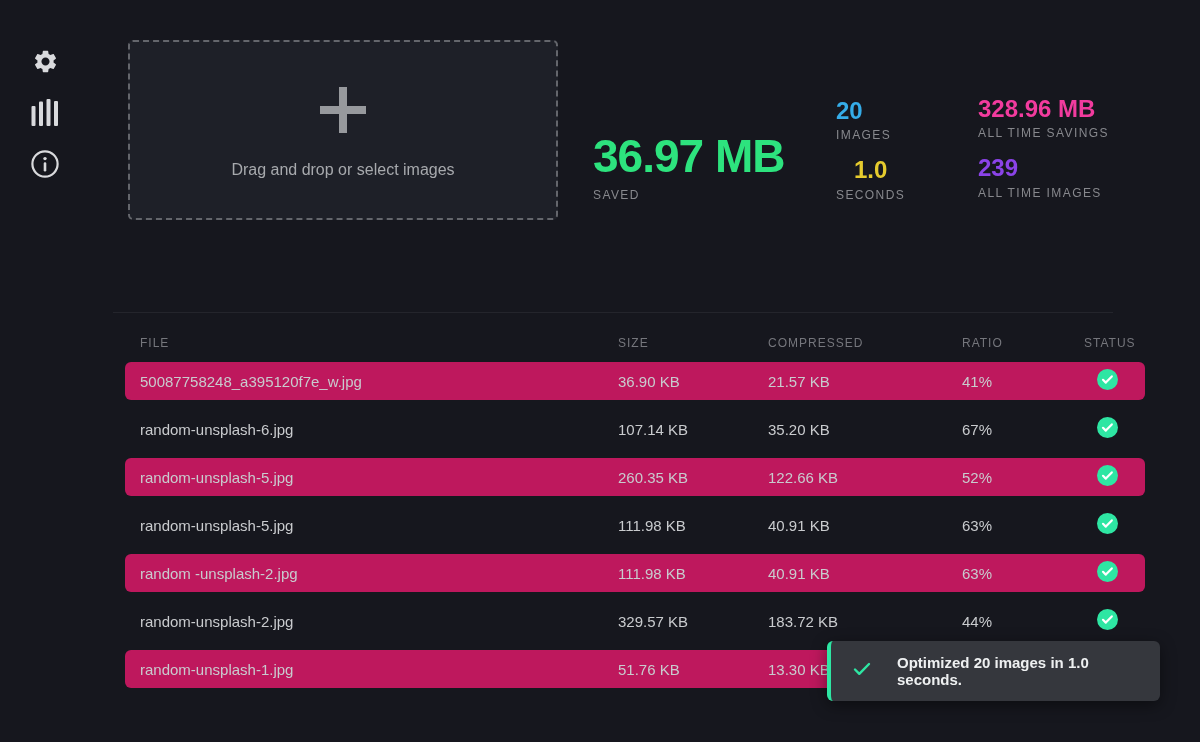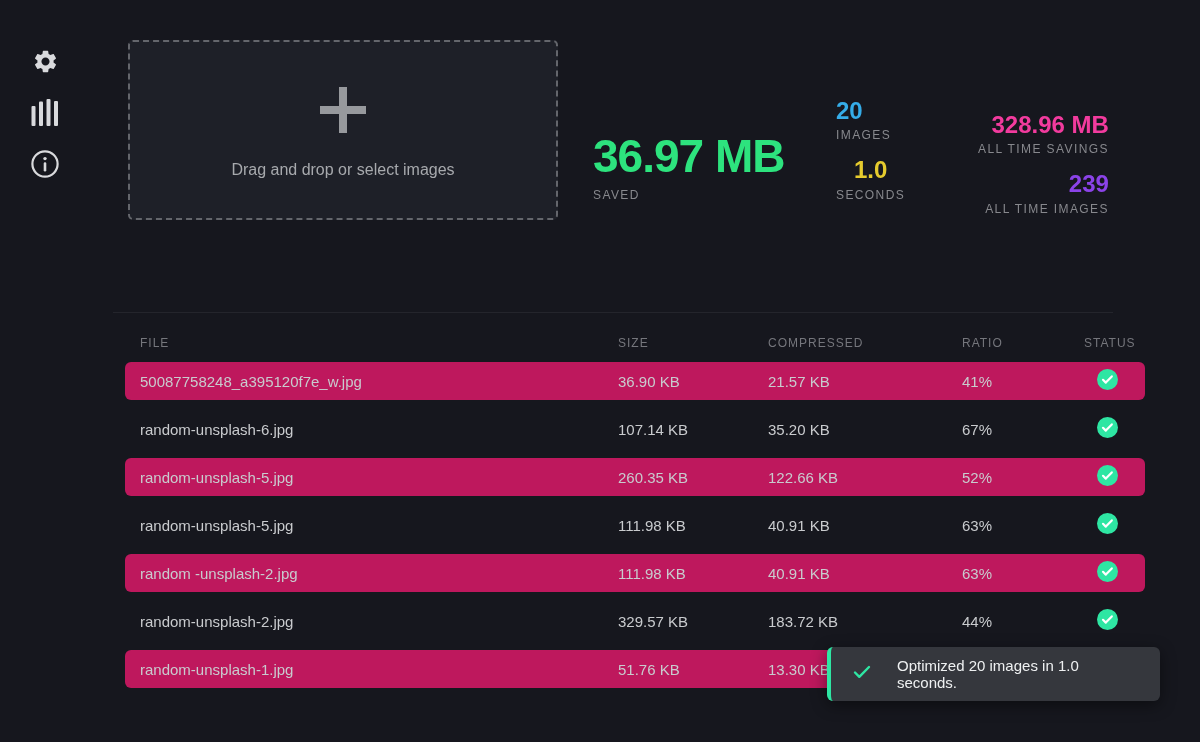--- a/index.html
+++ b/index.html
@@ -35,21 +35,21 @@
   .drop-label { font-size:16px; color:#a7a9ad; }
 
   
   .stat-saved { position:absolute; left:593px; top:133px; }
   .stat-saved-value { font-size:46px; font-weight:700; line-height:1; letter-spacing:-1px; }
   .stat-label {
     font-size:12px; color:#87888d; letter-spacing:1.4px; margin-top:9px;
     text-transform:uppercase;
   }
   .stat-col-mid   { position:absolute; left:836px; top:98px; }
-  .stat-col-right { position:absolute; left:978px; top:112px;text-align:right; }
+  .stat-col-right { position:absolute; left:978px; top:96px; }
   .stat-value { font-size:24px; font-weight:700; line-height:1.1; }
   .stat-pair  { margin-bottom:15px; }
   .stat-pair .stat-label { margin-top:4px; }
 
   
   .btn {
     position:absolute; top:245px; height:42px; border-radius:21px;
     font-size:15px; font-family:inherit; cursor:pointer;
   }
   .btn-optimize {
@@ -72,24 +72,24 @@
     text-transform:uppercase;
   }
   .table-rows { margin-top:8px; }
   .table-row { height:38px; margin-bottom:10px; border-radius:6px; font-size:15px; color:#c9cbce; }
   .table-row > div { padding-left:15px; white-space:nowrap; overflow:hidden; }
   .table-row.light { background:#be185d; }
   .cell-status { display:flex; justify-content:center; padding-left:0 !important; }
 
   
   .toast {
-    position:absolute; right:40px; bottom:41px; width:333px; height:54px;
+    position:absolute; right:40px; bottom:41px; width:333px; height:60px;
     background:#35373d; border-left:4px solid #2ee6a3; border-radius:6px;
     display:flex; align-items:center; padding:0 18px 0 22px;
-    box-shadow:0 4px 16px rgba(0,0,0,.45); z-index:5;
+    box-shadow:0 4px 16px rgba(0,0,0,.45); z-index:5;font-weight:bold;
   }
   .toast-text { font-size:15px; color:#eef0f1; margin-left:26px; }
 </style>
 </head>
 <body>
 
 <div class="app">
 
   <aside class="sidebar">
     <button class="icon-btn">

